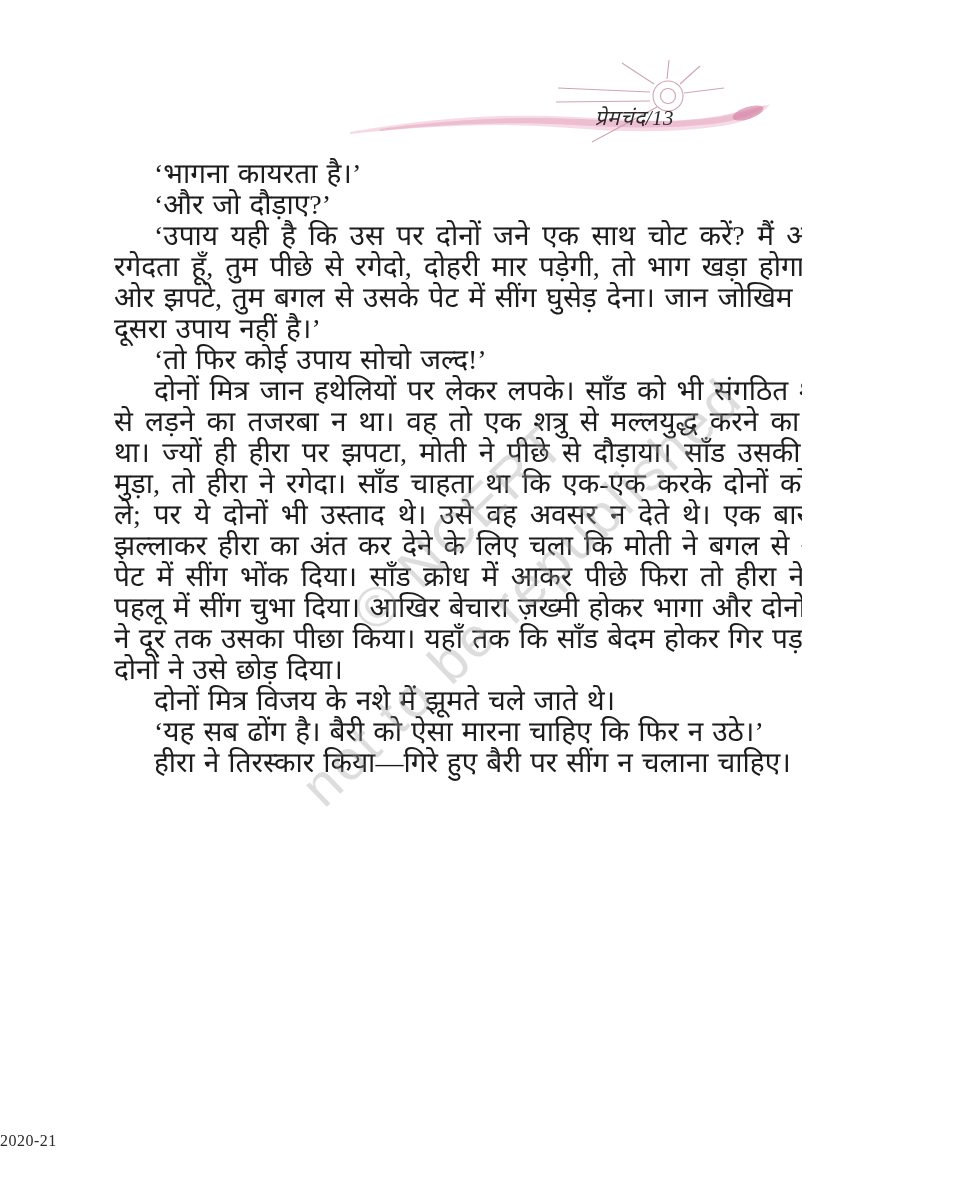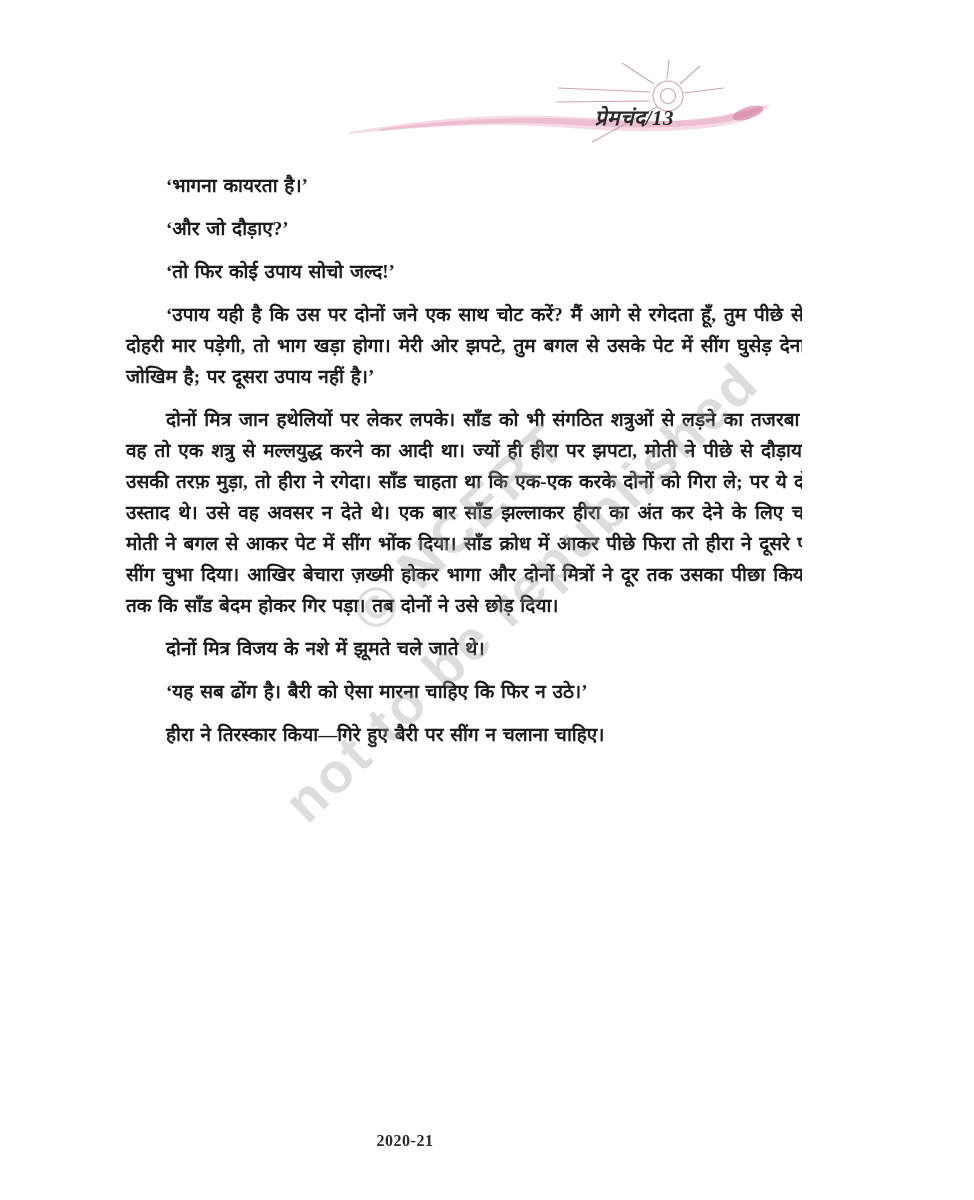--- a/index.html
+++ b/index.html
@@ -7,21 +7,20 @@
     padding: 0;
     background: #ffffff;
     font-family: "Liberation Serif", serif;
   }
   .page {
     position: relative;
     width: 802px;
     height: 1200px;
     background: #ffffff;
     overflow: hidden;
-    font-weight: bold;
   }
   .header-art {
     position: absolute;
     left: 320px;
     top: 60px;
     width: 460px;
     height: 95px;
   }
   .page-label {
     position: absolute;
@@ -33,24 +32,24 @@
     letter-spacing: 0.5px;
   }
   .body-text {
     position: absolute;
     left: 114px;
     top: 158px;
     width: 748px;
     z-index: 1;
   }
   .para {
-    margin: 12px;
+    margin: 0;
     text-indent: 40px;
     text-align: justify;
-    font-size: 19px;
+    font-size: 28px;
     line-height: 31px;
     color: #1c1c1c;
     word-spacing: 2px;
   }
   .watermark {
     position: absolute;
     left: 80px;
     top: 470px;
     width: 820px;
     text-align: center;
@@ -62,25 +61,23 @@
     line-height: 1.6;
     pointer-events: none;
     z-index: 3;
     white-space: nowrap;
   }
   .footer {
     position: absolute;
     left: 0;
     right: 0;
     top: 1132px;
-    text-align: center;
     font-size: 16px;
     color: #2a2a2a;
     letter-spacing: 0.5px;
-    padding-left: 8px;
   }
 </style>
 </head>
 <body>
 
 <div class="page">
 
   <svg class="header-art" viewBox="0 0 460 95" aria-hidden="true">
     <g>
       <path d="M30,72 C110,58 185,53 255,57 C315,60 355,64 402,57 C425,53 440,48 450,44 C442,56 420,64 394,67 C348,73 300,72 250,68 C180,62 108,66 30,74 Z" fill="#f3cfdd" opacity="0.75"></path>
@@ -103,22 +100,22 @@
   <div class="page-label">प्रेमचंद/13</div>
 
   <div class="watermark">
     <div>© NCERT</div>
     <div>not to be republished</div>
   </div>
 
   <div class="body-text">
     <p class="para">‘भागना कायरता है।’</p>
     <p class="para">‘और जो दौड़ाए?’</p>
+    <p class="para">‘उपाय यही है कि उस पर दोनों जने एक साथ चोट करें? मैं आगे से रगेदता हूँ, तुम पीछे से रगेदो, दोहरी मार पड़ेगी, तो भाग खड़ा होगा। मेरी ओर झपटे, तुम बगल से उसके पेट में सींग घुसेड़ देना। जान जोखिम है; पर दूसरा उपाय नहीं है।’</p>
     <p class="para">‘तो फिर कोई उपाय सोचो जल्द!’</p>
-    <p class="para">‘उपाय यही है कि उस पर दोनों जने एक साथ चोट करें? मैं आगे से रगेदता हूँ, तुम पीछे से रगेदो, दोहरी मार पड़ेगी, तो भाग खड़ा होगा। मेरी ओर झपटे, तुम बगल से उसके पेट में सींग घुसेड़ देना। जान जोखिम है; पर दूसरा उपाय नहीं है।’</p>
     <p class="para">दोनों मित्र जान हथेलियों पर लेकर लपके। साँड को भी संगठित शत्रुओं से लड़ने का तजरबा न था। वह तो एक शत्रु से मल्लयुद्ध करने का आदी था। ज्यों ही हीरा पर झपटा, मोती ने पीछे से दौड़ाया। साँड उसकी तरफ़ मुड़ा, तो हीरा ने रगेदा। साँड चाहता था कि एक-एक करके दोनों को गिरा ले; पर ये दोनों भी उस्ताद थे। उसे वह अवसर न देते थे। एक बार साँड झल्लाकर हीरा का अंत कर देने के लिए चला कि मोती ने बगल से आकर पेट में सींग भोंक दिया। साँड क्रोध में आकर पीछे फिरा तो हीरा ने दूसरे पहलू में सींग चुभा दिया। आखिर बेचारा ज़ख्मी होकर भागा और दोनों मित्रों ने दूर तक उसका पीछा किया। यहाँ तक कि साँड बेदम होकर गिर पड़ा। तब दोनों ने उसे छोड़ दिया।</p>
     <p class="para">दोनों मित्र विजय के नशे में झूमते चले जाते थे।</p>
     <p class="para">‘यह सब ढोंग है। बैरी को ऐसा मारना चाहिए कि फिर न उठे।’</p>
     <p class="para">हीरा ने तिरस्कार किया—गिरे हुए बैरी पर सींग न चलाना चाहिए।</p>
   </div>
 
   <div class="footer">
     <span>2020-21</span>
   </div>
 

